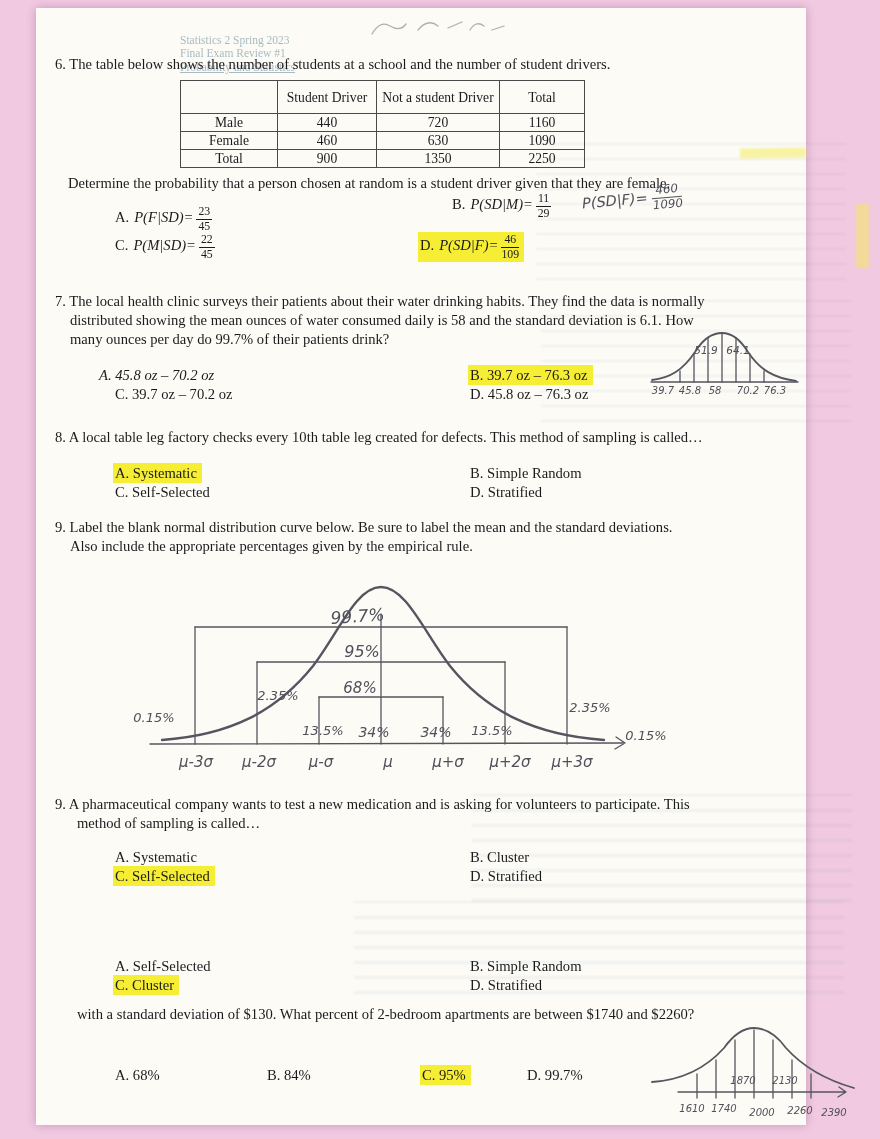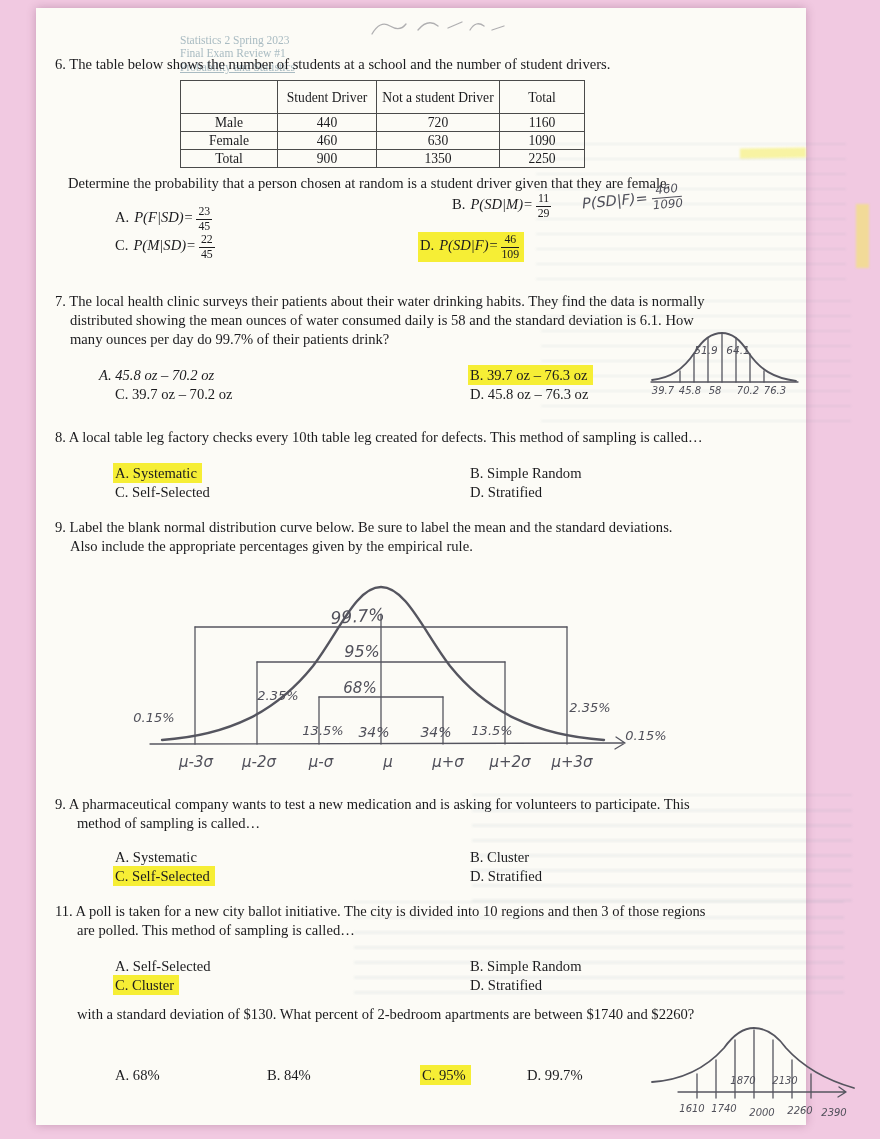--- a/index.html
+++ b/index.html
@@ -189,24 +189,20 @@
 
   <div class="qtext" style="left:19px;top:787px;">
     <div>9. A pharmaceutical company wants to test a new medication and is asking for volunteers to participate. This</div>
     <div class="cont2">method of sampling is called…</div>
   </div>
   <div class="opt" style="left:77px;top:839px;"><span class="optwrap">A. Systematic</span></div>
   <div class="opt" style="left:432px;top:839px;"><span class="optwrap">B. Cluster</span></div>
   <div class="opt" style="left:77px;top:858px;"><span class="optwrap hl">C. Self-Selected</span></div>
   <div class="opt" style="left:432px;top:858px;"><span class="optwrap">D. Stratified</span></div>
 
-  <div class="qtext" style="left:19px;top:894px;">
-    <div>11. A poll is taken for a new city ballot initiative. The city is divided into 10 regions and then 3 of those regions</div>
-    <div class="cont2">are polled. This method of sampling is called…</div>
-  </div>
   <div class="opt" style="left:77px;top:948px;"><span class="optwrap">A. Self-Selected</span></div>
   <div class="opt" style="left:432px;top:948px;"><span class="optwrap">B. Simple Random</span></div>
   <div class="opt" style="left:77px;top:967px;"><span class="optwrap hl">C. Cluster</span></div>
   <div class="opt" style="left:432px;top:967px;"><span class="optwrap">D. Stratified</span></div>
 
   <div class="qtext" style="left:19px;top:997px;">
     <div class="cont2">with a standard deviation of $130. What percent of 2-bedroom apartments are between $1740 and $2260?</div>
   </div>
   <div class="opt" style="left:77px;top:1057px;"><span class="optwrap">A. 68%</span></div>
   <div class="opt" style="left:229px;top:1057px;"><span class="optwrap">B. 84%</span></div>

